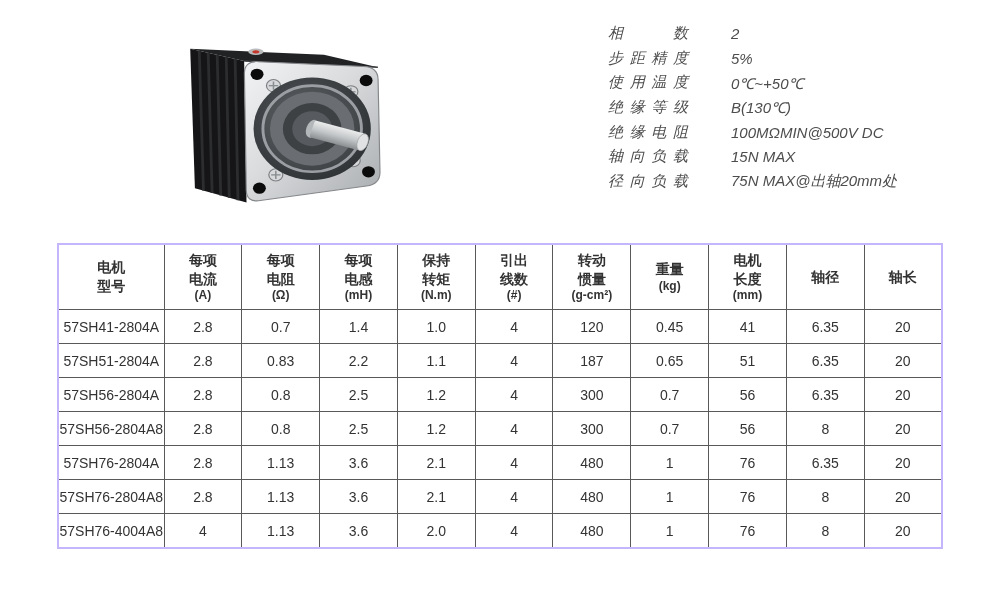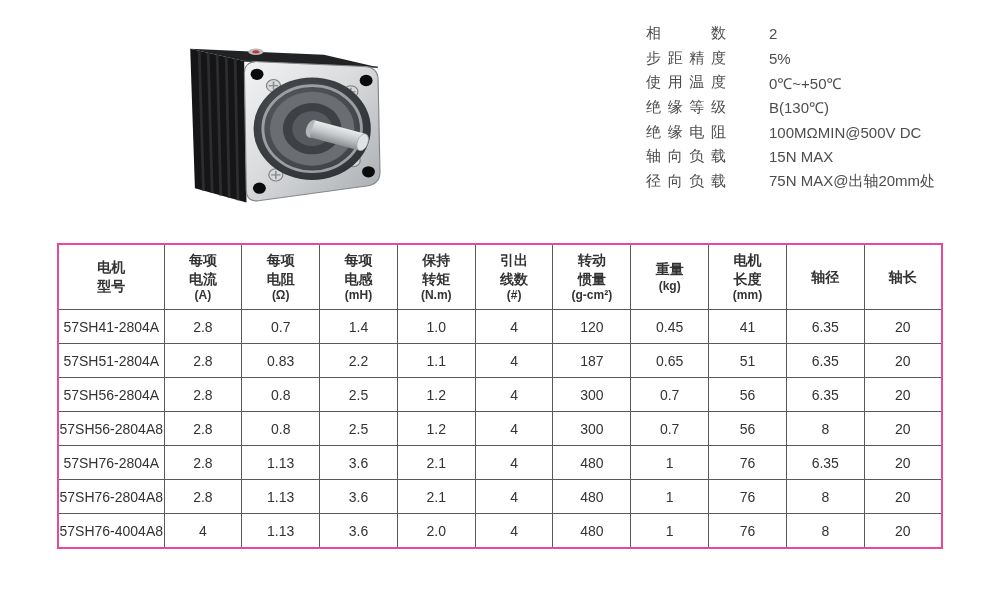--- a/index.html
+++ b/index.html
@@ -15,23 +15,24 @@
   
   .motor-img {
     position: absolute;
     left: 148px;
     top: 20px;
     width: 258px;
     height: 200px;
   }
   .specs {
     position: absolute;
-    left: 646px;
+    left: 608px;
     top: 21px;
     color: #4d4d4d;
+    font-style: italic;
   }
   .spec-row {
     display: flex;
     align-items: center;
     height: 24.7px;
     font-size: 15px;
   }
   .spec-label {
     width: 80px;
     text-align: justify;
@@ -45,21 +46,21 @@
   }
 
   
   .spec-table {
     position: absolute;
     left: 57px;
     top: 243px;
     width: 884px;
     border-collapse: collapse;
     table-layout: fixed;
-    border: 2px solid #ec4899;
+    border: 2px solid #c4b5fd;
   }
   .spec-table th, .spec-table td {
     border: 1px solid #595959;
     text-align: center;
     vertical-align: middle;
     color: #333333;
     padding: 0;
   }
   .spec-table th { height: 64px; }
   .spec-table td { height: 33px; font-size: 14px; }

